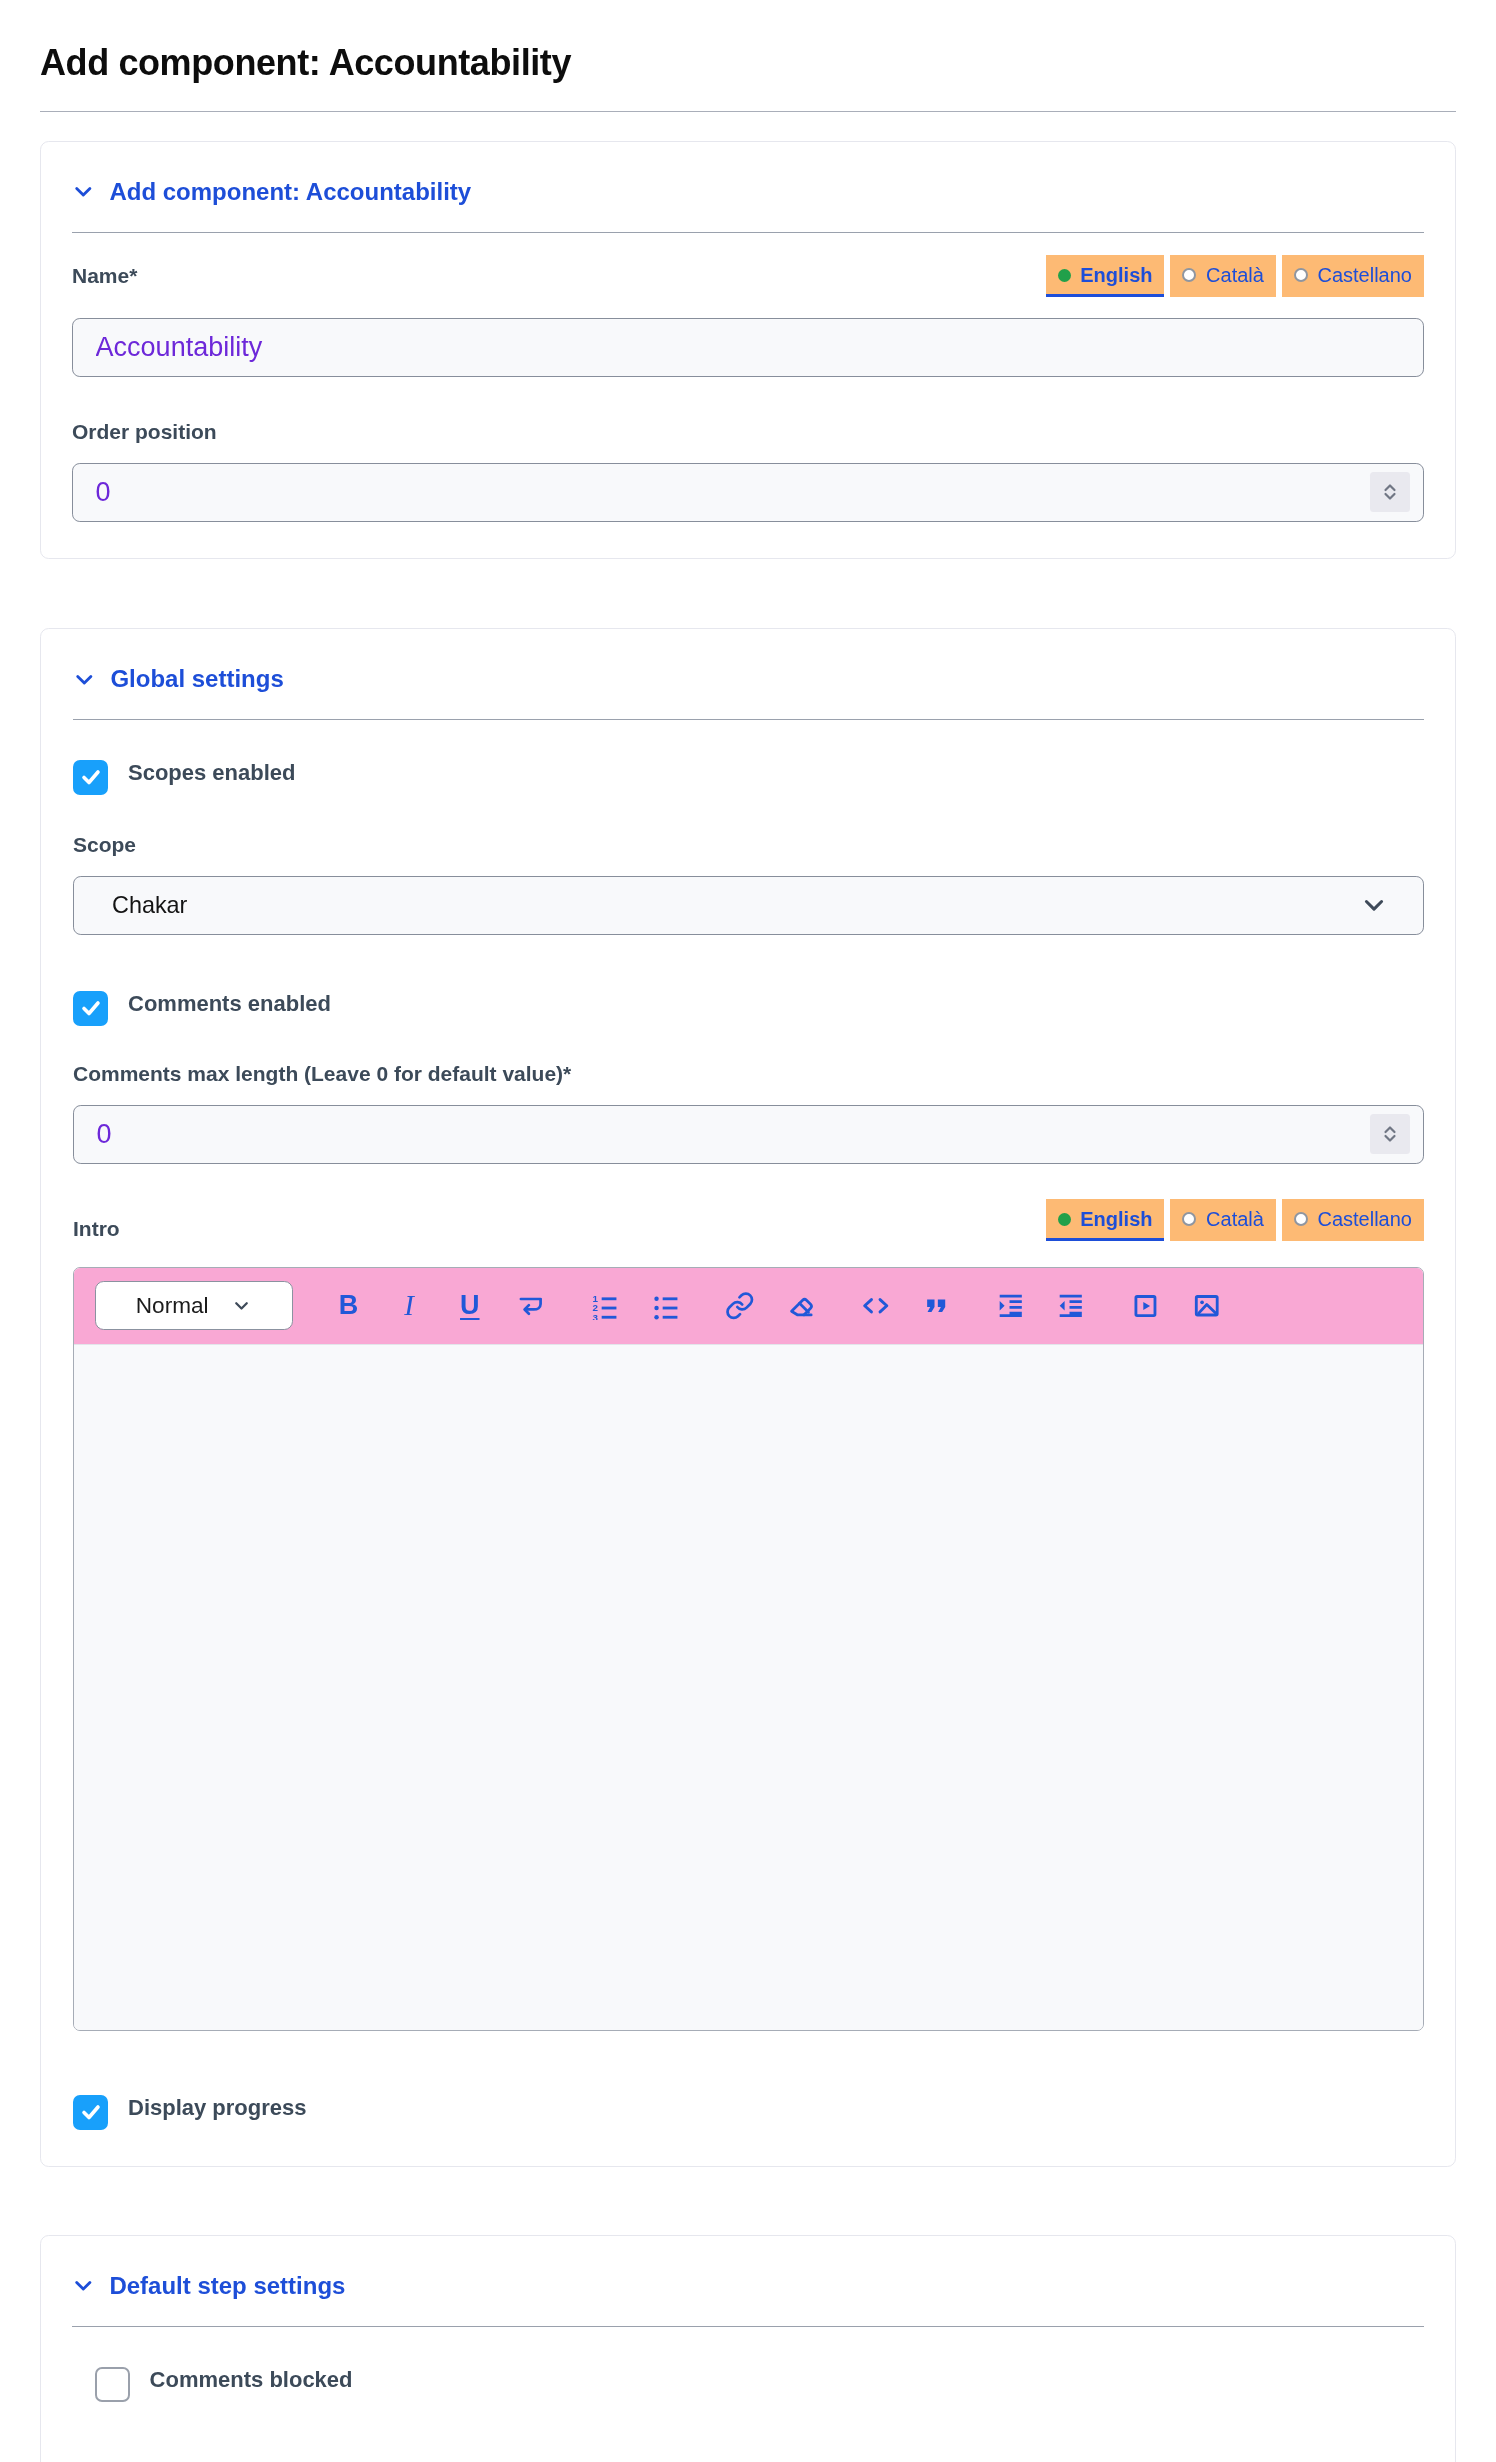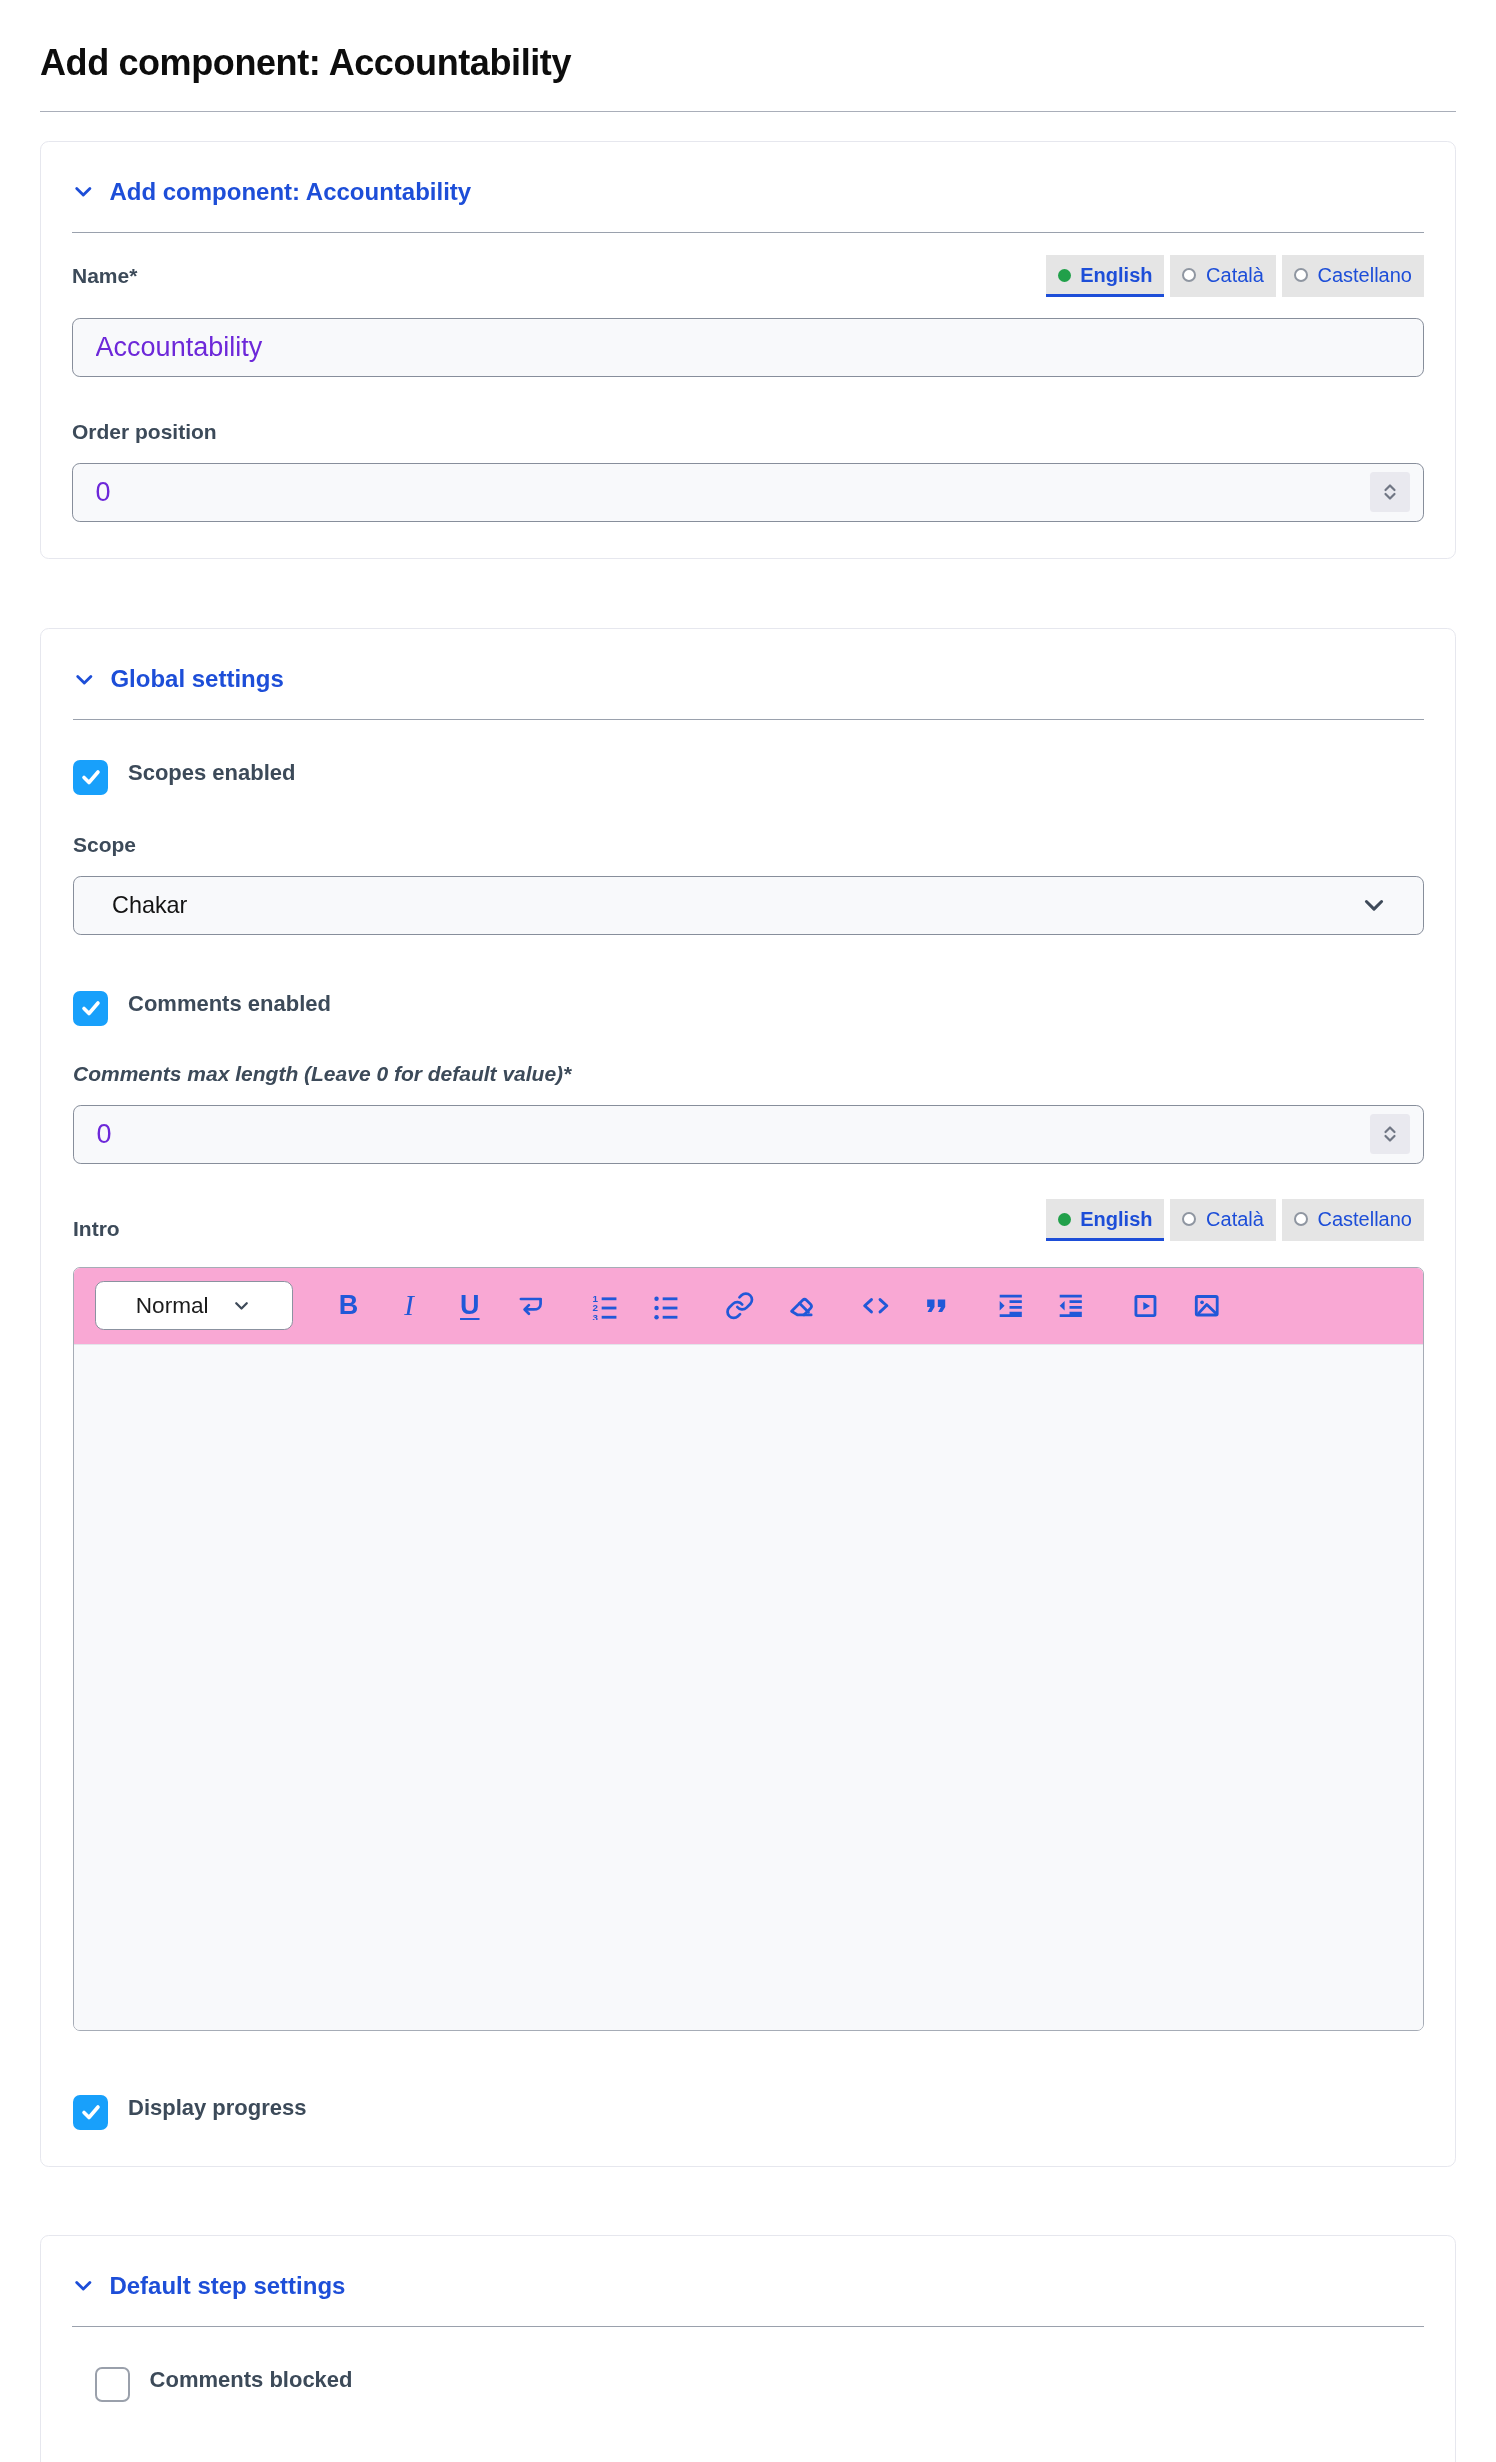--- a/index.html
+++ b/index.html
@@ -38,21 +38,21 @@
 
   .label { display:block; font-size:21px; font-weight:700; color:#3c4a59; }
   .mt-row1 { margin-top:22.6px; }
 
   .field-row { display:flex; justify-content:space-between; align-items:center; }
 
   
   .lang-tabs { display:flex; gap:6px; }
   .lang-tab {
     display:flex; align-items:center; gap:9.6px;
-    background:#e5e5e5; padding:8.7px 12px 7px 12px;
+    background:#fdba74; padding:8.7px 12px 7px 12px;
     font-size:20px; color:#1d4ed8; cursor:pointer;
     border-bottom:3.5px solid transparent;
   }
   .lang-tab.selected { font-weight:700; border-bottom-color:#1d4ed8; }
   .dot { width:13px; height:13px; border-radius:50%; flex:0 0 auto; }
   .dot-filled { background:#21a04a; }
   .dot-hollow { border:2.2px solid #8f96a1; background:#fff; width:14px; height:14px; }
 
   .text-input, .num-input {
     width:100%; height:59px;
@@ -190,21 +190,21 @@
 
     <div class="check-row" style="margin-top:56px;">
       <span class="checkbox checked">
         <svg width="24" height="24" viewBox="0 0 24 24" fill="none" stroke="#ffffff" stroke-width="3.6" stroke-linecap="round" stroke-linejoin="round">
             <polyline points="5 12.5 10 17.5 19 7"></polyline>
           </svg>
       </span>
       <span class="check-label">Comments enabled</span>
     </div>
 
-    <label class="label" style="margin-top:36px;font-style:italic;">Comments max length (Leave 0 for default value)*</label>
+    <label class="label" style="margin-top:36px;">Comments max length (Leave 0 for default value)*</label>
     <div class="num-wrap">
       <input class="num-input" type="text" value="0" style="">
       <div class="spinner">
         <svg width="24" height="24" viewBox="0 0 24 24" fill="none" stroke="currentColor" stroke-width="2.2" stroke-linecap="round" stroke-linejoin="round">
             <polyline points="7.5 10 12 5.5 16.5 10"></polyline>
             <polyline points="7.5 14 12 18.5 16.5 14"></polyline>
           </svg>
       </div>
     </div>
 

